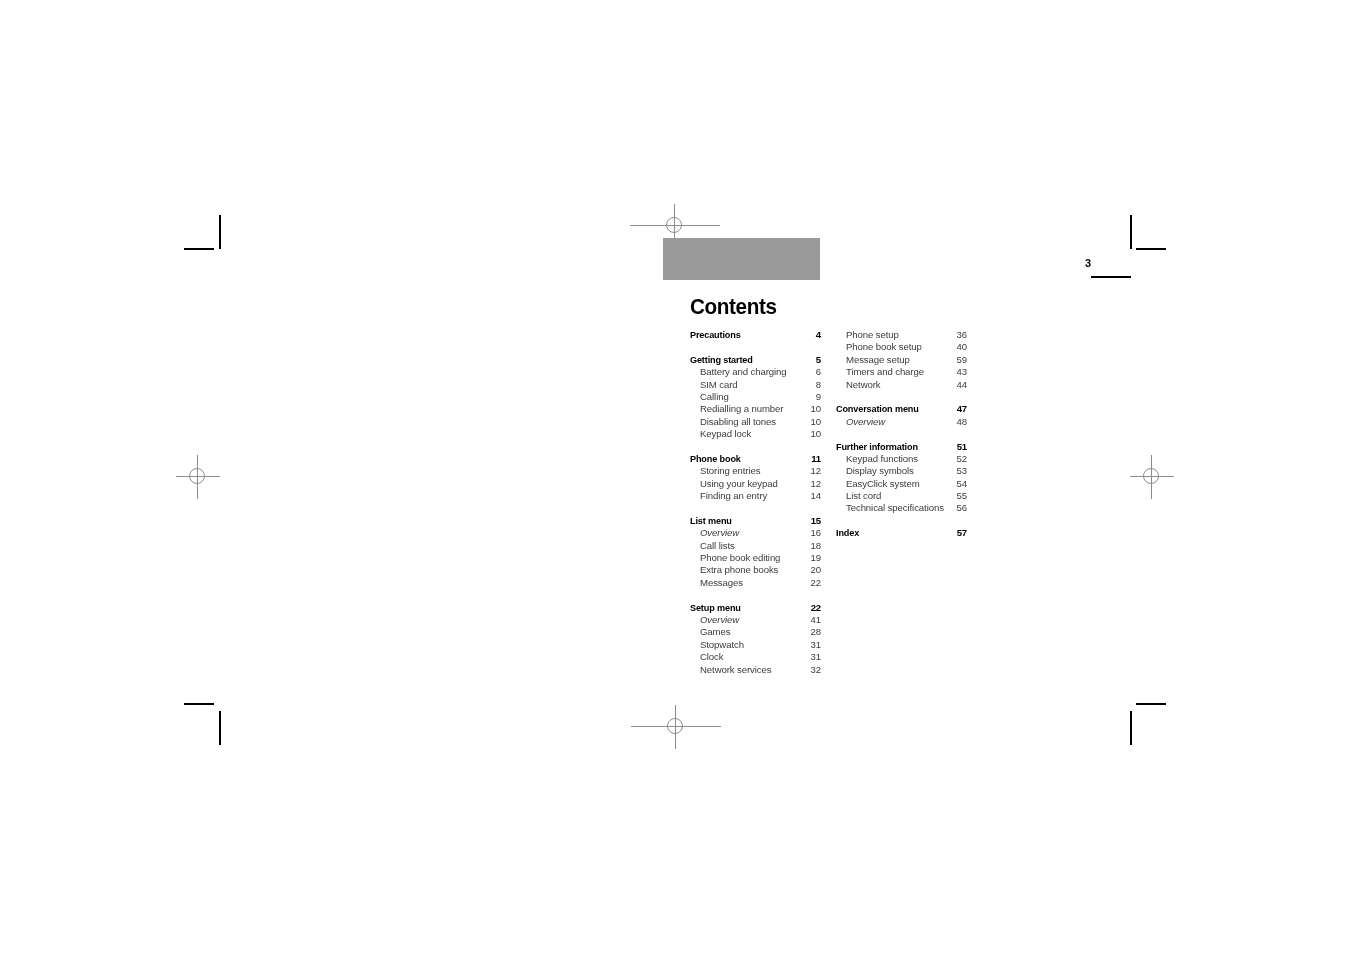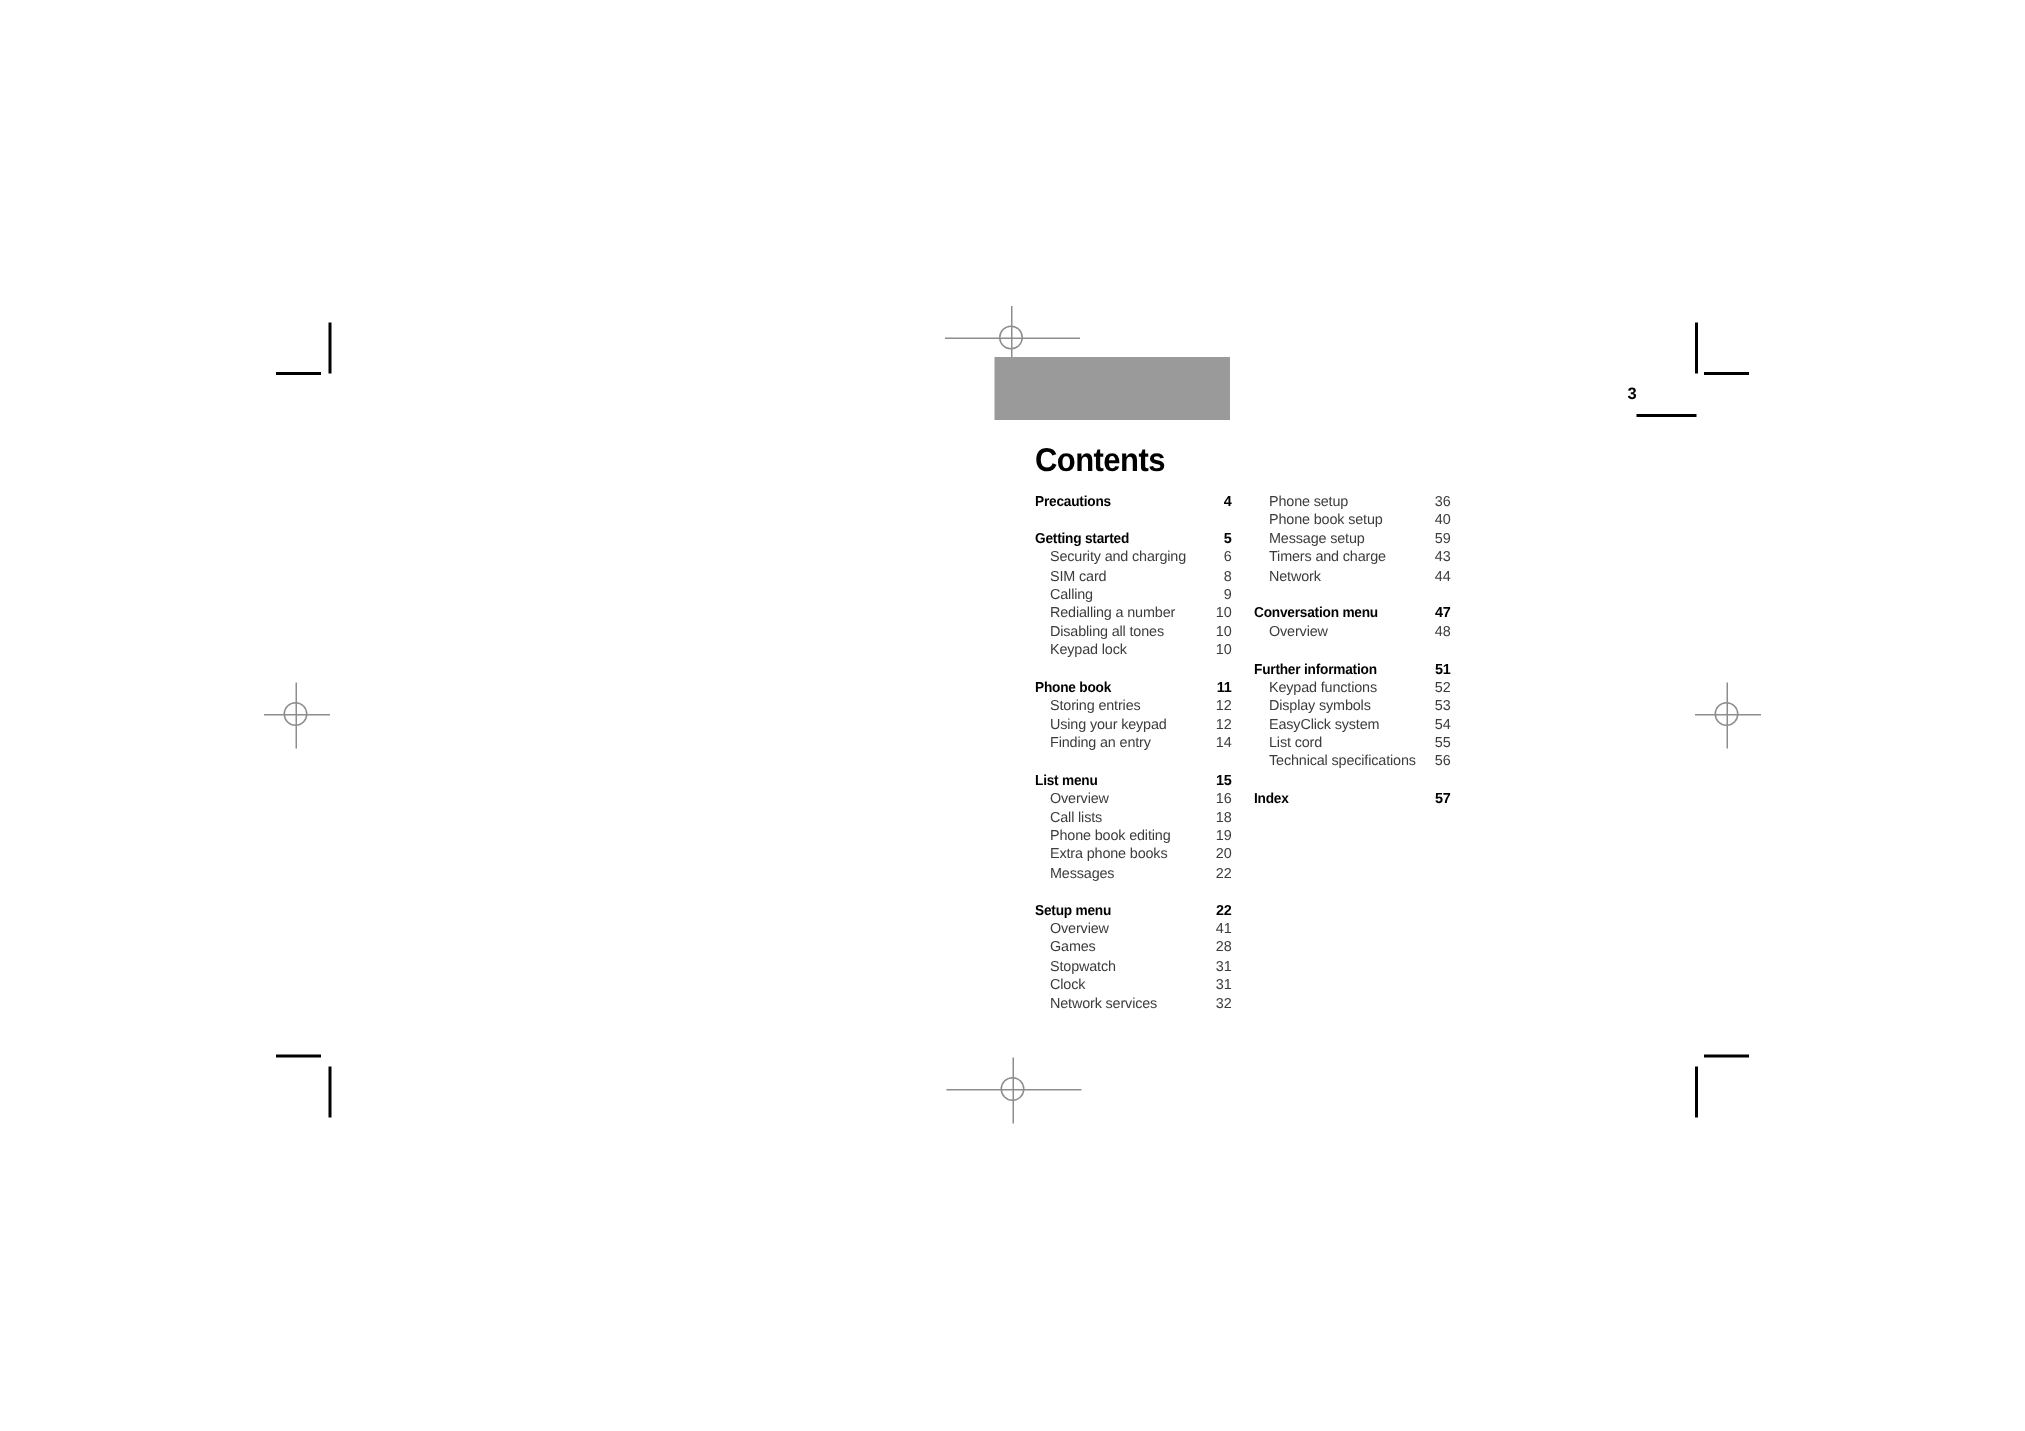--- a/index.html
+++ b/index.html
@@ -148,20 +148,21 @@
   .toc-row.sub .toc-page {
     font-weight: normal;
     font-size: 9.6px;
     color: #3c3c3c;
     letter-spacing: -0.1px;
   }
   .toc-row.sub .toc-label {
     padding-left: 10px;
   }
   .toc-row.sub.italic .toc-label {
+    font-style: italic;
   }
 
   .gap { height: 12.4px; }
 </style>
 </head>
 <body>
 
 <div>
   <div class="crop-line crop-v" style="left:219px; top:215px; height:34px;"></div>
   <div class="crop-line crop-h" style="left:184px; top:248px; width:30px;"></div>
@@ -218,21 +219,21 @@
         <div class="toc-row head">
           <span class="toc-label">Precautions</span>
           <span class="toc-page">4</span>
         </div>
         <div class="gap"></div>
         <div class="toc-row head">
           <span class="toc-label">Getting started</span>
           <span class="toc-page">5</span>
         </div>
         <div class="toc-row sub">
-          <span class="toc-label">Security and charging</span>
+          <span class="toc-label">Battery and charging</span>
           <span class="toc-page">6</span>
         </div>
         <div class="toc-row sub">
           <span class="toc-label">SIM card</span>
           <span class="toc-page">8</span>
         </div>
         <div class="toc-row sub">
           <span class="toc-label">Calling</span>
           <span class="toc-page">9</span>
         </div>

